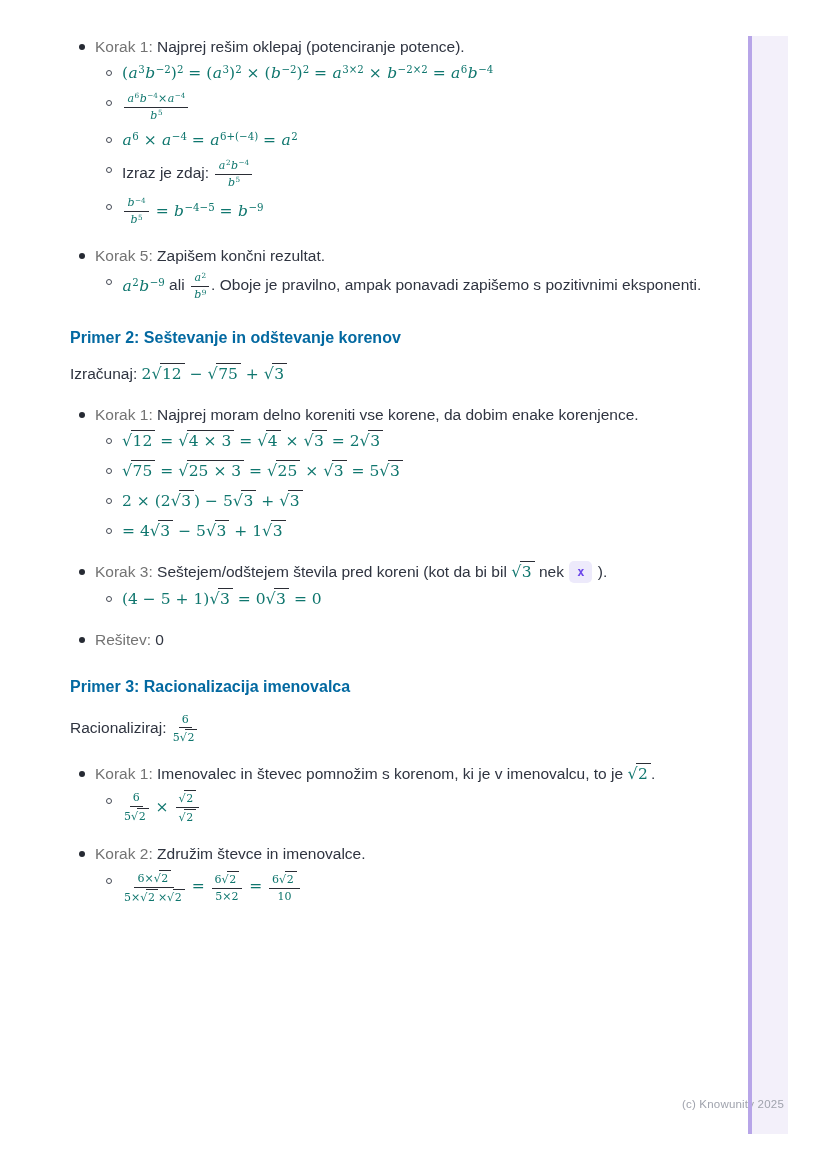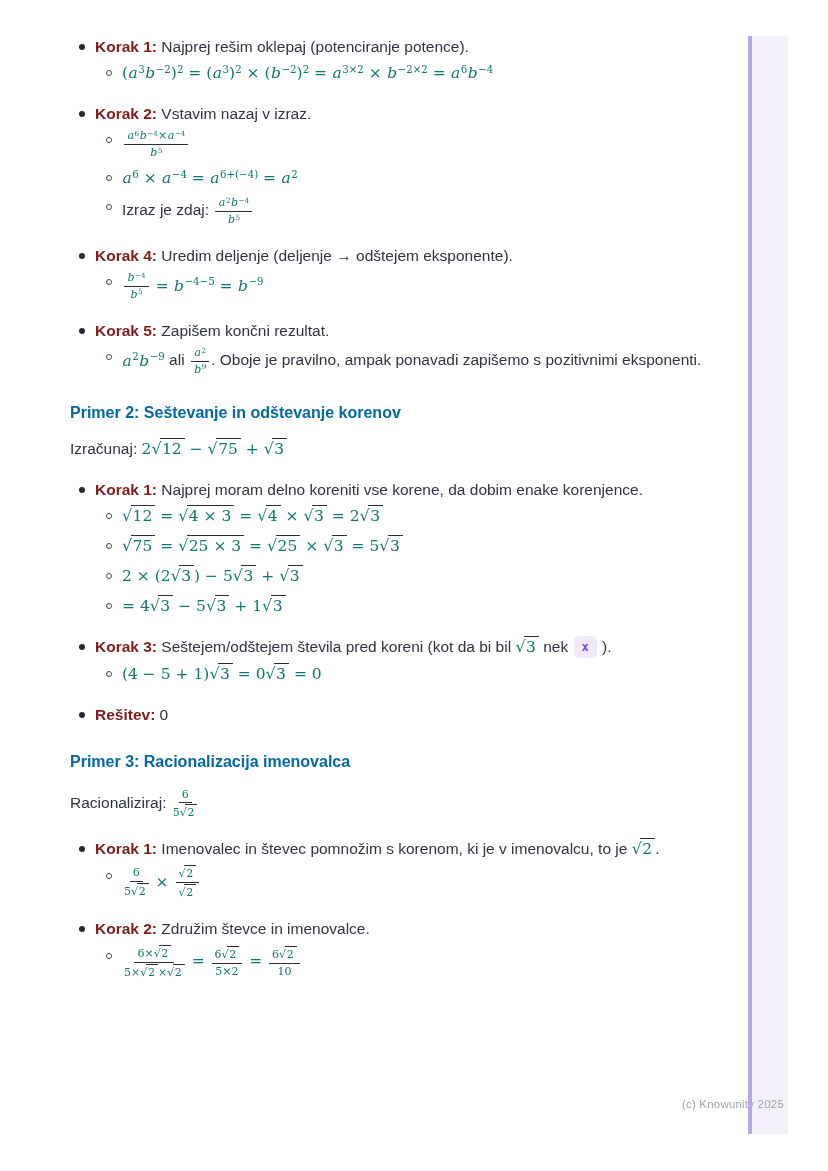--- a/index.html
+++ b/index.html
@@ -29,21 +29,21 @@
   .li1{padding-left:25px;margin-top:18px}
   .li2{padding-left:52px;margin-top:7px}
   .li1 + .li2{margin-top:4px}
 
   .marker{position:absolute;border-radius:50%}
   .li1>.marker{left:9px;top:8px;width:6px;height:6px;background:#262a33}
   .li2>.marker{left:36px;top:8px;width:6px;height:6px;border:1.5px solid #454a55;background:transparent}
 
   .txt{display:block;max-width:608px}
   .li2>.txt{max-width:596px}
-  strong{font-weight:700;color:#7f1d1d}
+  strong{font-weight:400;color:#737373}
 
   
   .math{font-family:"DejaVu Serif",serif;white-space:nowrap;color:#0f766e}
   .math i{font-style:italic;padding:0 .5px}
   .math sup{font-size:.66em;line-height:0;position:relative;top:-.5em;vertical-align:baseline}
   .frac{display:inline-flex;flex-direction:column;align-items:center;vertical-align:middle;
         font-size:11px;line-height:1.25;margin:0 2px;text-align:right}
   .frac>.nu{border-bottom:1px solid #2a2d35;padding:0 3px 1px}
   .frac>.de{padding-top:1px}
   .sqrt{display:inline-block;white-space:nowrap}
@@ -64,45 +64,37 @@
   <div class="accent-bar" style="background: rgb(183, 165, 232);"></div>
   <main class="content" id="content">
       <div class="block li1">
         <span class="marker"></span>
         <span class="txt"><strong>Korak 1:</strong><span> Najprej rešim oklepaj (potenciranje potence).</span></span>
       </div>
       <div class="block li2">
         <span class="marker"></span>
         <span class="txt"><span class="math">(<i>a</i><sup>3</sup><i>b</i><sup>−2</sup>)<sup>2</sup> = (<i>a</i><sup>3</sup>)<sup>2</sup> × (<i>b</i><sup>−2</sup>)<sup>2</sup> = <i>a</i><sup>3×2</sup> × <i>b</i><sup>−2×2</sup> = <i>a</i><sup>6</sup><i>b</i><sup>−4</sup></span></span>
       </div>
-      <div class="block li1">
-        <span class="marker"></span>
-        <span class="txt"><strong>Korak 2:</strong><span> Vstavim nazaj v izraz.</span></span>
-      </div>
       <div class="block li2">
         <span class="marker"></span>
         <span class="txt"><span class="math"><span class="frac">
               <span class="nu"><i>a</i><sup>6</sup><i>b</i><sup>−4</sup>×<i>a</i><sup>−4</sup></span>
               <span class="de"><i>b</i><sup>5</sup></span>
             </span></span></span>
       </div>
       <div class="block li2">
         <span class="marker"></span>
         <span class="txt"><span class="math"><i>a</i><sup>6</sup> × <i>a</i><sup>−4</sup> = <i>a</i><sup>6+(−4)</sup> = <i>a</i><sup>2</sup></span></span>
       </div>
       <div class="block li2">
         <span class="marker"></span>
         <span class="txt"><span>Izraz je zdaj: </span><span class="math"><span class="frac">
               <span class="nu"><i>a</i><sup>2</sup><i>b</i><sup>−4</sup></span>
               <span class="de"><i>b</i><sup>5</sup></span>
             </span></span></span>
-      </div>
-      <div class="block li1">
-        <span class="marker"></span>
-        <span class="txt"><strong>Korak 4:</strong><span> Uredim deljenje (deljenje → odštejem eksponente).</span></span>
       </div>
       <div class="block li2">
         <span class="marker"></span>
         <span class="txt"><span class="math"><span class="frac">
               <span class="nu"><i>b</i><sup>−4</sup></span>
               <span class="de"><i>b</i><sup>5</sup></span>
             </span> = <i>b</i><sup>−4−5</sup> = <i>b</i><sup>−9</sup></span></span>
       </div>
       <div class="block li1">
         <span class="marker"></span>

